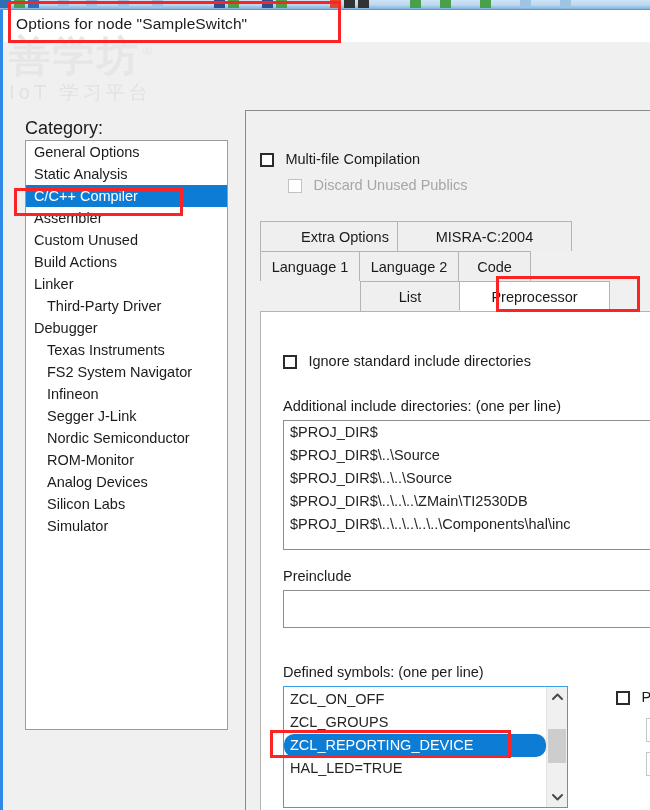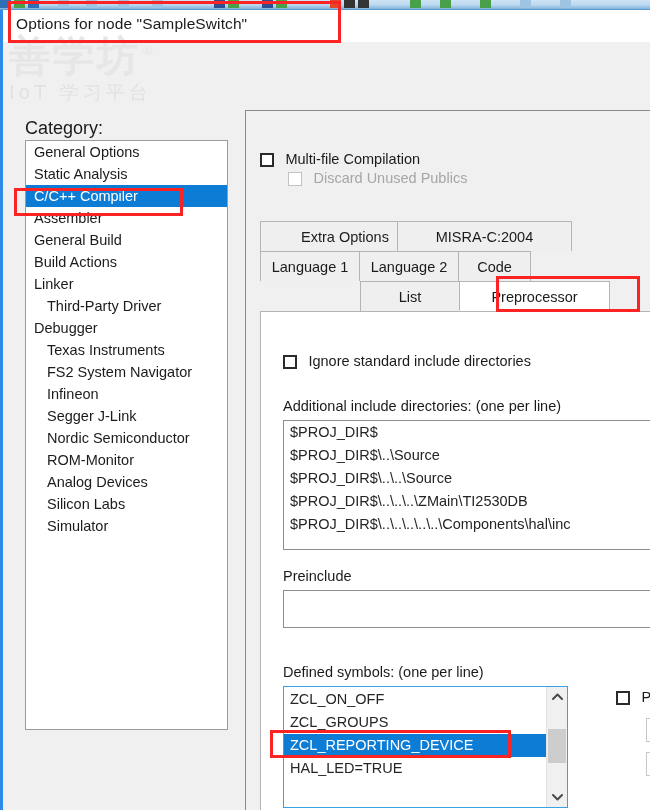--- a/index.html
+++ b/index.html
@@ -143,21 +143,21 @@
   .textbox {
     position: absolute; background: #ffffff;
     border: 1px solid #8d8d8d; box-sizing: border-box;
     overflow: hidden;
   }
   .textbox.focus { border: 1px solid #3aa0e8; }
   .tline {
     font-size: 14.5px; color: #252525; height: 23px; line-height: 23px;
     padding-left: 6px; white-space: nowrap;
   }
-  .tline.sel { background: #0c7cd5; color: #ffffff; }
+  .tline.sel { background: #0c7cd5; color: #ffffff; border-radius: 10px; }
 
   
   .vscroll {
     position: absolute; right: 0; top: 0; width: 20px; bottom: 0;
     background: #f0f0f0; border-left: 1px solid #e2e2e2;
   }
   .vs-arrow {
     position: absolute; left: 0; width: 20px; height: 20px;
     display: flex; align-items: center; justify-content: center;
     font-size: 11px; color: #5b5b5b;
@@ -219,21 +219,21 @@
       <div class="wm-main"><span>善学坊</span><span class="wm-reg">®</span></div>
       <div class="wm-sub">IoT 学习平台</div>
     </div>
 
     <div class="cat-label">Category:</div>
     <div class="cat-list" id="cat-list">
         <div class="cat-item">General Options</div>
         <div class="cat-item">Static Analysis</div>
         <div class="cat-item selected">C/C++ Compiler</div>
         <div class="cat-item">Assembler</div>
-        <div class="cat-item">General Build</div>
+        <div class="cat-item">Custom Unused</div>
         <div class="cat-item">Build Actions</div>
         <div class="cat-item">Linker</div>
         <div class="cat-item indent">Third-Party Driver</div>
         <div class="cat-item">Debugger</div>
         <div class="cat-item indent">Texas Instruments</div>
         <div class="cat-item indent">FS2 System Navigator</div>
         <div class="cat-item indent">Infineon</div>
         <div class="cat-item indent">Segger J-Link</div>
         <div class="cat-item indent">Nordic Semiconductor</div>
         <div class="cat-item indent">ROM-Monitor</div>
@@ -241,21 +241,21 @@
         <div class="cat-item indent">Silicon Labs</div>
         <div class="cat-item indent">Simulator</div>
       </div>
 
     <div class="right-panel"></div>
 
     <div class="chk-row" style="left:257px; top:140px;">
       <span class="chkbox"></span>
       <span class="chk-label">Multi-file Compilation</span>
     </div>
-    <div class="chk-row" style="left:285px; top:159px;">
+    <div class="chk-row" style="left:285px; top:166px;">
       <span class="chkbox disabled"></span>
       <span class="chk-label disabled">Discard Unused Publics</span>
     </div>
 
     <div class="tabs" id="tabs">
         <div class="tabrow">
           <div class="tab" style="width: 138px; padding-left: 32px;">Extra Options</div>
           <div class="tab" style="width: 175px;">MISRA-C:2004</div>
         </div>
         <div class="tabrow">

